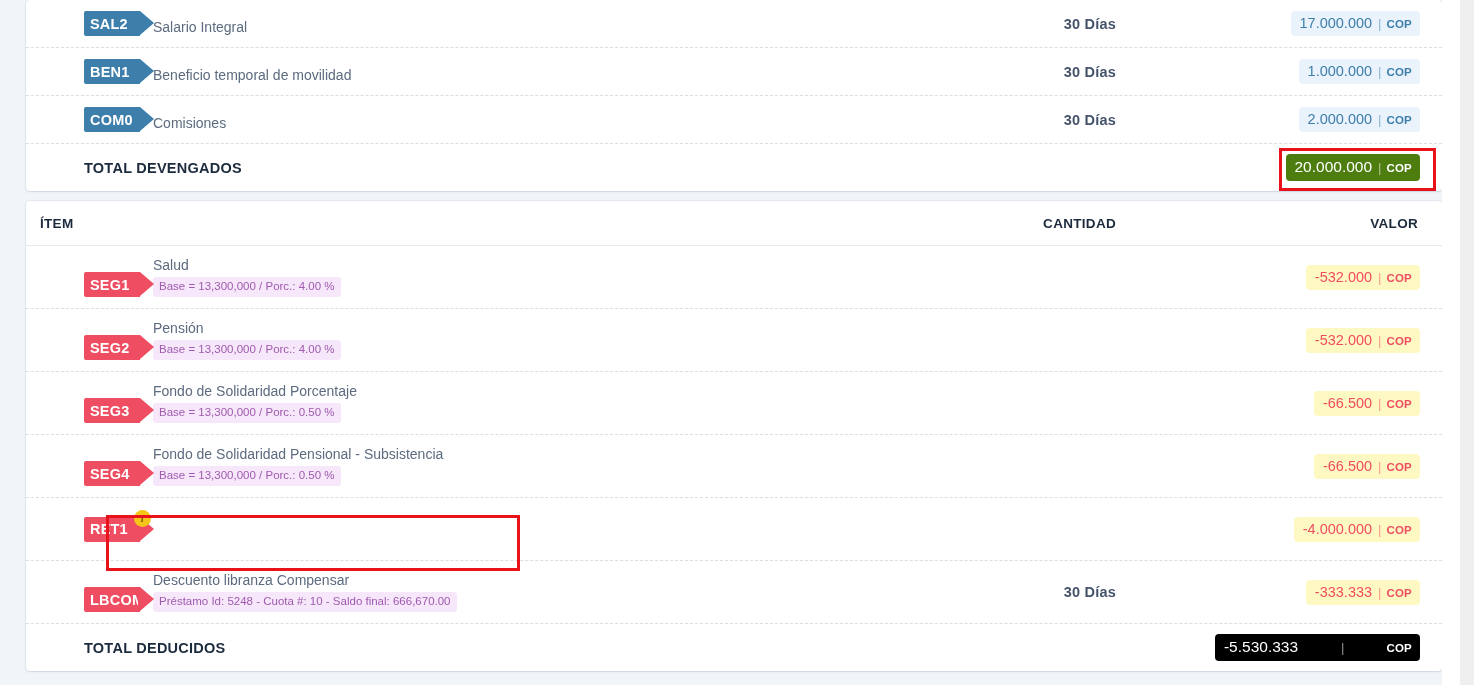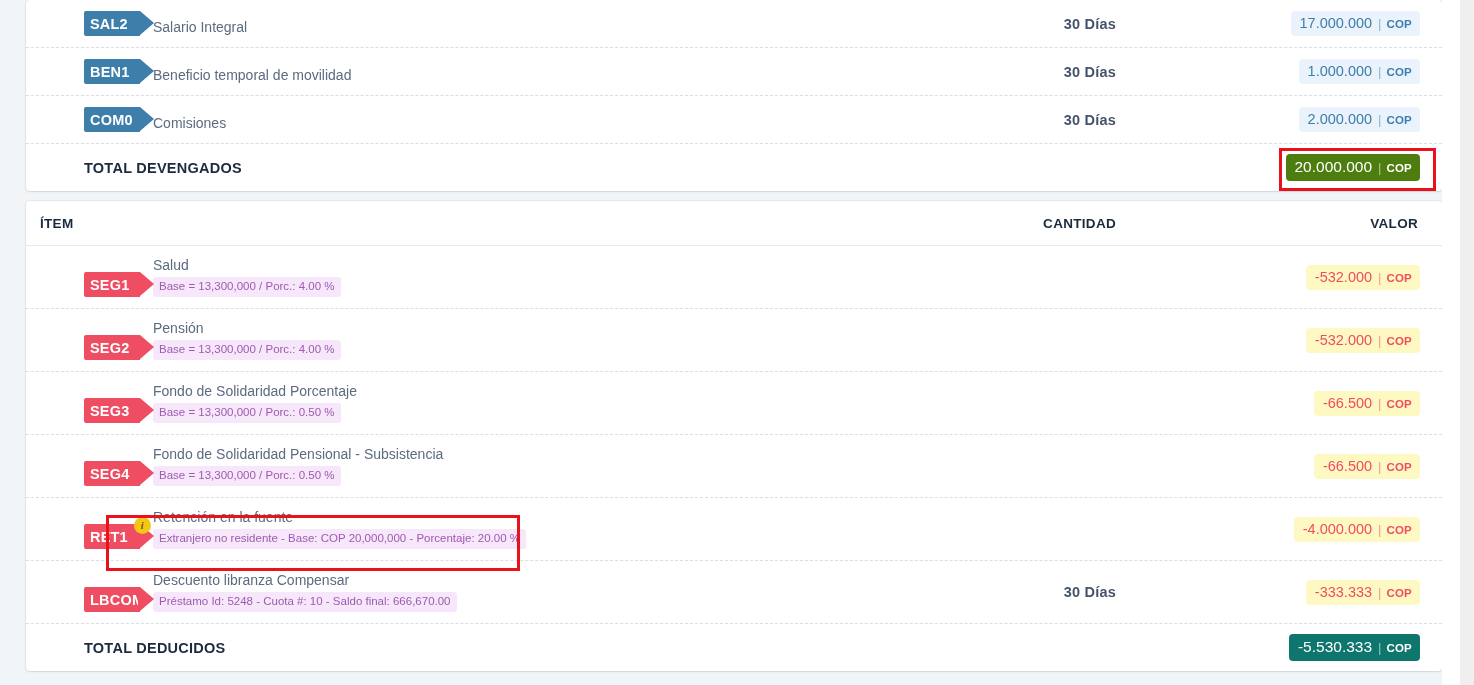--- a/index.html
+++ b/index.html
@@ -189,21 +189,21 @@
   .money.blue .amt, .money.blue .cur, .money.blue .sep { color: #3d7eab; }
 
   .money.blue-solid { background: #4d7c0f; }
   .money.blue-solid .amt { color: #ffffff; font-size: 15.5px; }
   .money.blue-solid .cur { color: #ffffff; }
   .money.blue-solid .sep { color: #ffffff; }
 
   .money.red { background: #fef9c3; }
   .money.red .amt, .money.red .cur, .money.red .sep { color: #ef4d61; }
 
-  .money.red-solid { background: #0f766e; }
+  .money.red-solid { background: #000000; gap: 37px; }
   .money.red-solid .amt { color: #ffffff; font-size: 15.5px; }
   .money.red-solid .cur { color: #ffffff; }
   .money.red-solid .sep { color: #ffffff; }
 
   .total-label {
     font-size: 14.5px;
     font-weight: bold;
     color: #1b2a3d;
     letter-spacing: .25px;
   }
@@ -389,24 +389,20 @@
           </span>
         </div>
       </div>
 
       <div class="row tall">
         <div class="cell-item">
           <span class="tag red">
             <span class="tag-text">RET1</span>
             <span class="tag-badge">i</span>
           </span>
-          <span class="item-texts">
-            <span class="item-name">Retención en la fuente</span>
-            <span class="sub-chip">Extranjero no residente - Base: COP 20,000,000 - Porcentaje: 20.00 %</span>
-          </span>
         </div>
         <div class="cell-cant"></div>
         <div class="cell-valor">
           <span class="money red">
             <span class="amt">-4.000.000</span>
             <span class="sep">|</span>
             <span class="cur">COP</span>
           </span>
         </div>
       </div>

